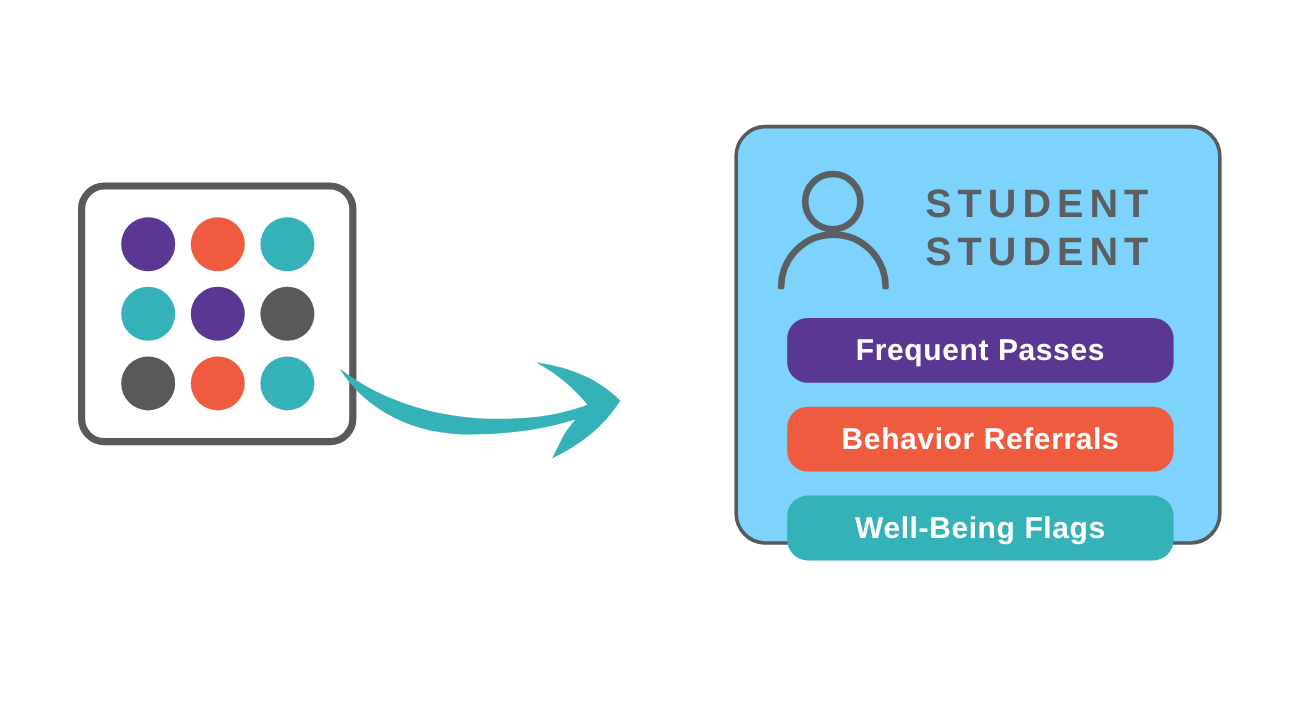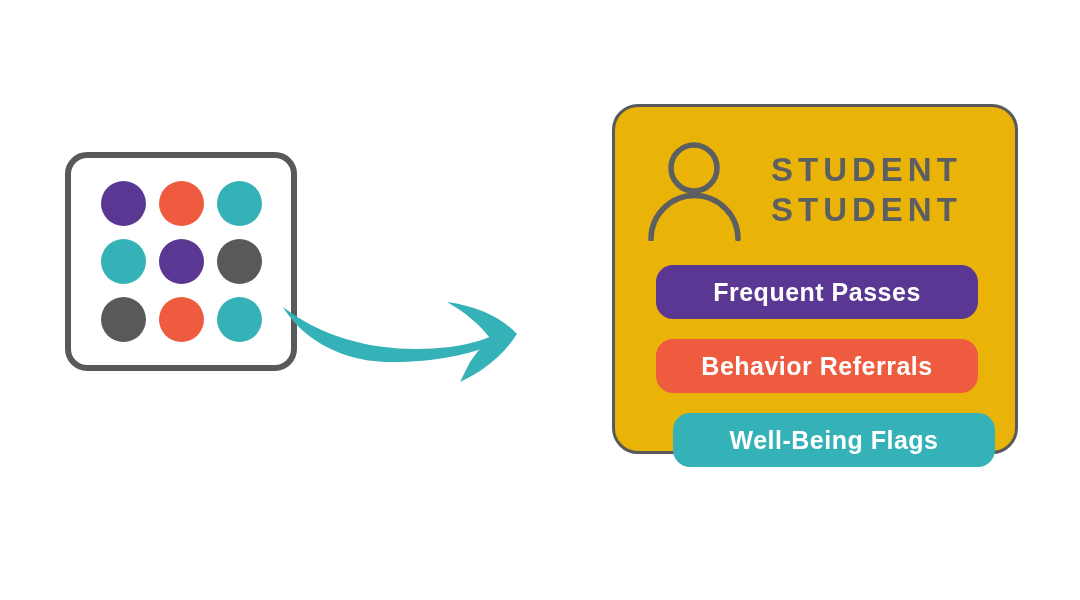--- a/index.html
+++ b/index.html
@@ -55,21 +55,21 @@
   
   .profile-card {
     position: absolute;
     left: 612px;
     top: 104px;
     width: 406px;
     height: 350px;
     box-sizing: border-box;
     border: 3.5px solid #58595b;
     border-radius: 26px;
-    background: #eab308;
+    background: #7dd3fc;
   }
   .person-icon-svg {
     position: absolute;
     left: 33px;
     top: 30px;
     width: 94px;
     height: 104px;
   }
   .card-title {
     position: absolute;
@@ -149,19 +149,19 @@
       <div>STUDENT</div>
     </div>
 
     <div class="tag-list" id="tag-list">
         <div class="tag-pill" style="background: rgb(91, 55, 148);">
           <span>Frequent Passes</span>
         </div>
         <div class="tag-pill" style="background: rgb(239, 91, 62);">
           <span>Behavior Referrals</span>
         </div>
-        <div class="tag-pill" style="background: rgb(53, 177, 184); margin-left: 17px;">
+        <div class="tag-pill" style="background: rgb(53, 177, 184);">
           <span>Well-Being Flags</span>
         </div>
       </div>
   </div>
 
 </div>
 
 </body></html>

